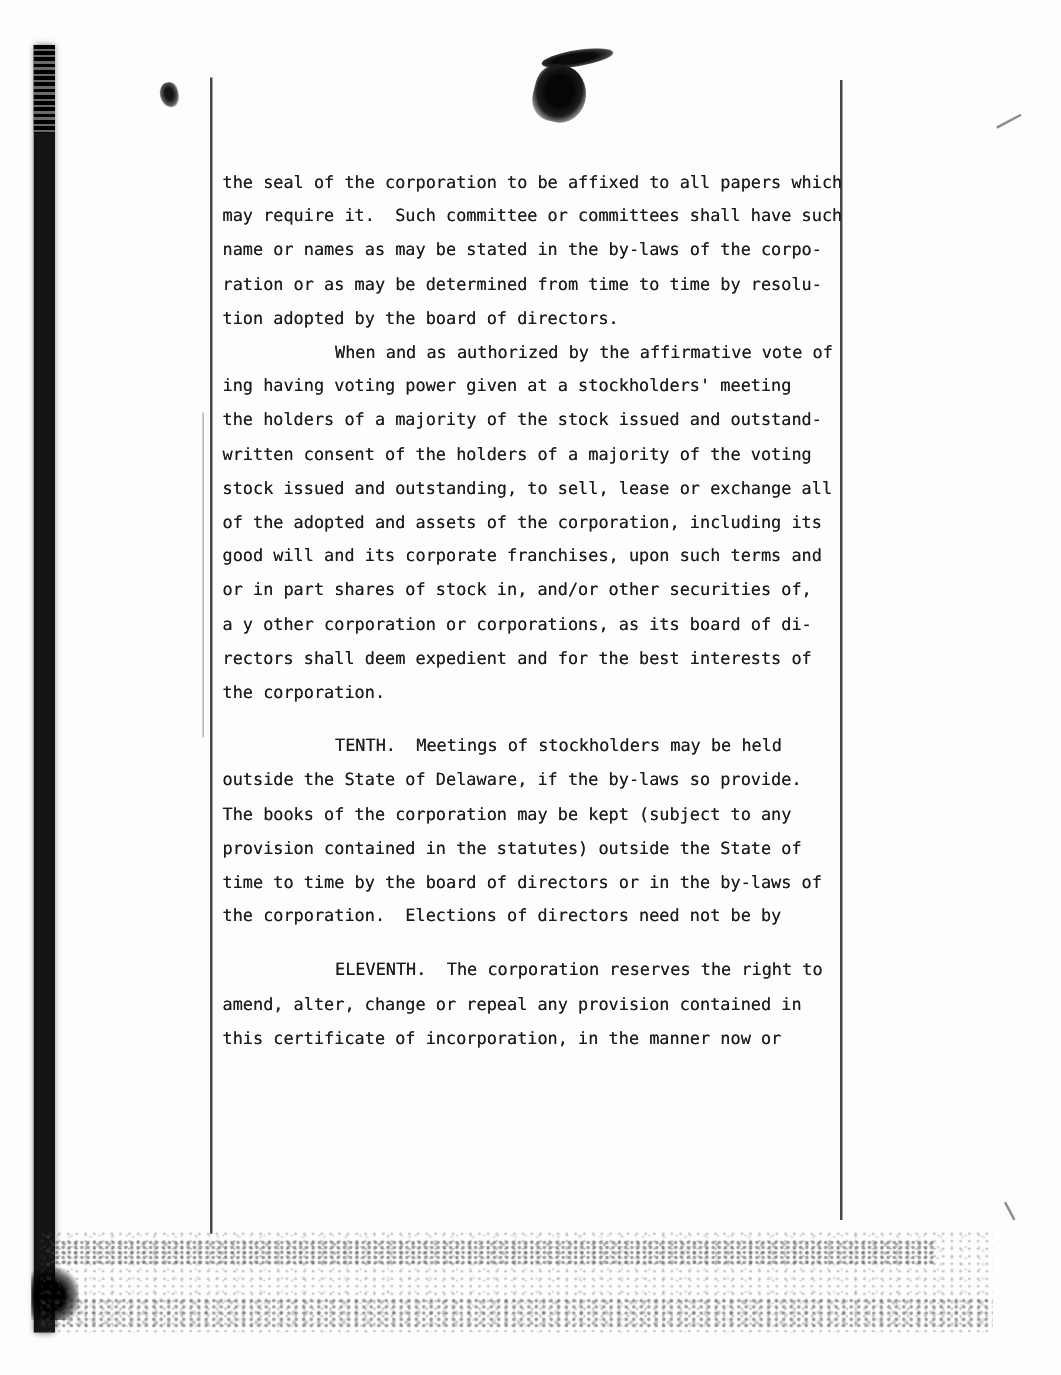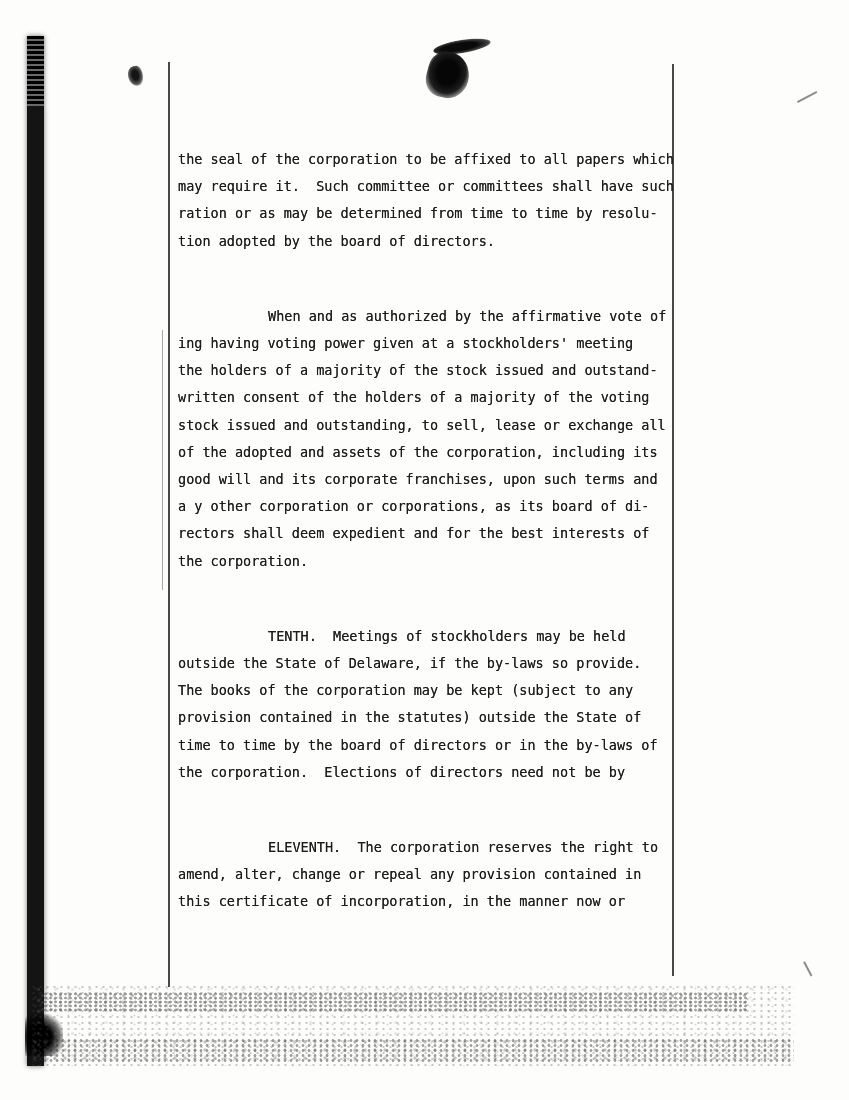--- a/index.html
+++ b/index.html
@@ -110,62 +110,64 @@
   }
   .scan-mark {
     position: absolute;
     background: rgba(80,80,80,.65);
   }
   .mark-top-right    { left: 796px; top: 96px;  width: 22px; height: 1.5px; transform: rotate(-28deg); }
   .mark-bottom-right { left: 800px; top: 968px; width: 16px; height: 1.5px; transform: rotate(62deg); }
   
   .text-block {
     position: absolute;
-    left: 178px; top: 146px;
+    left: 178px; top: 133px;
     width: 520px;
     color: var(--ink, #1c1c1c);
     font-size: 13.5px;
     line-height: 27.2px;
   }
   .text-line {
     white-space: pre;
     text-shadow: 0 0 .5px rgba(25,25,25,.8);
   }
-  .text-line.indent { padding-left: 90px; margin-top: 48px; }
+  .text-line.indent { padding-left: 90px; }
   .paragraph.gap { margin-top: 16px; }
 </style>
 </head>
 <body>
 
 <div class="page" style="--paper: #fdfdfc; --ink: #1c1c1c;">
   <div class="edge-strip"></div>
   <div class="rule rule-left"></div>
   <div class="rule-left-inner"></div>
   <div class="rule rule-right"></div>
   <div class="smudge-top"></div>
   <div class="blob-top"></div>
   <div class="blob-left"></div>
   <div class="noise-band"></div>
   <div class="scan-mark mark-top-right"></div>
   <div class="scan-mark mark-bottom-right"></div>
   <div class="text-block">
       <div class="paragraph">
         <div class="text-line">the seal of the corporation to be affixed to all papers which</div>
         <div class="text-line">may require it.  Such committee or committees shall have such</div>
+        <div class="text-line">name or names as may be stated in the by-laws of the corpo-</div>
         <div class="text-line">ration or as may be determined from time to time by resolu-</div>
         <div class="text-line">tion adopted by the board of directors.</div>
       </div>
       <div class="paragraph">
         <div class="text-line indent">When and as authorized by the affirmative vote of</div>
         <div class="text-line">ing having voting power given at a stockholders' meeting</div>
         <div class="text-line">the holders of a majority of the stock issued and outstand-</div>
         <div class="text-line">written consent of the holders of a majority of the voting</div>
         <div class="text-line">stock issued and outstanding, to sell, lease or exchange all</div>
         <div class="text-line">of the adopted and assets of the corporation, including its</div>
         <div class="text-line">good will and its corporate franchises, upon such terms and</div>
+        <div class="text-line">or in part shares of stock in, and/or other securities of,</div>
         <div class="text-line">a y other corporation or corporations, as its board of di-</div>
         <div class="text-line">rectors shall deem expedient and for the best interests of</div>
         <div class="text-line">the corporation.</div>
       </div>
       <div class="paragraph gap">
         <div class="text-line indent">TENTH.  Meetings of stockholders may be held</div>
         <div class="text-line">outside the State of Delaware, if the by-laws so provide.</div>
         <div class="text-line">The books of the corporation may be kept (subject to any</div>
         <div class="text-line">provision contained in the statutes) outside the State of</div>
         <div class="text-line">time to time by the board of directors or in the by-laws of</div>

